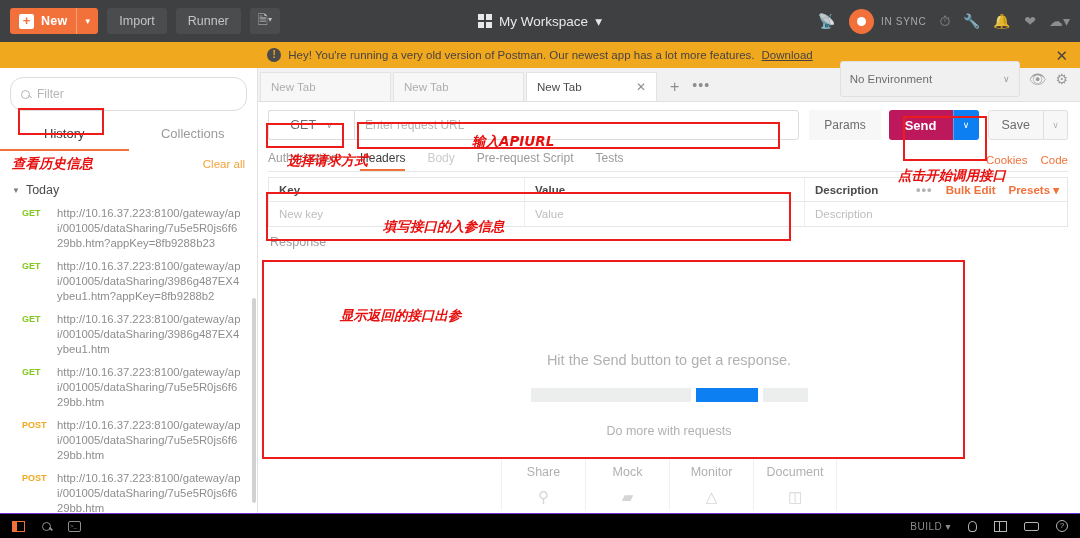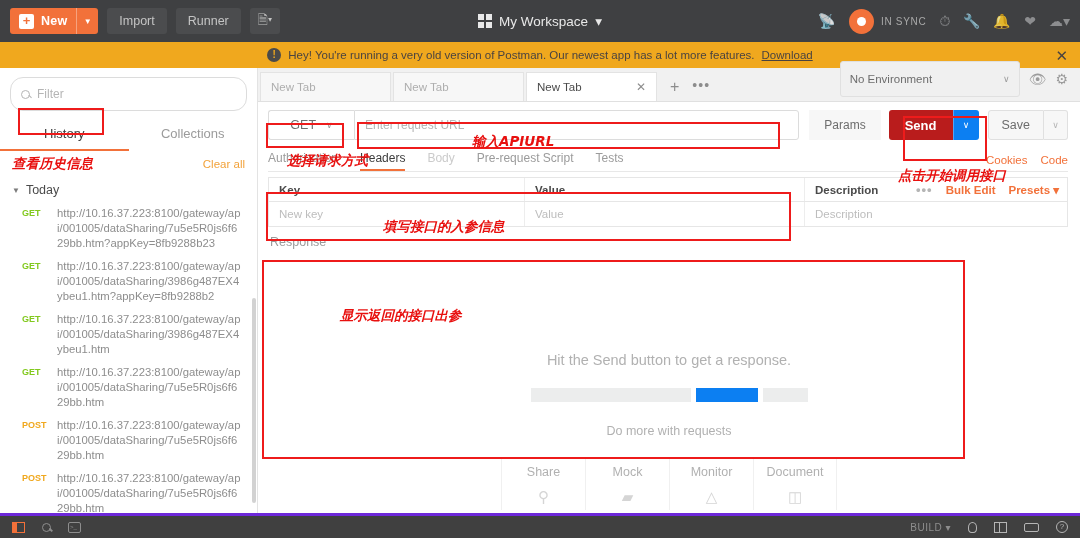--- a/index.html
+++ b/index.html
@@ -150,21 +150,21 @@
   .url-input {
     flex: 1 1 auto; height: 30px; border: 1px solid #dcdcdc; border-radius: 0 3px 3px 0;
     display: flex; align-items: center; padding: 0 10px; color: #b5b5b5; font-size: 12px;
     min-width: 0;
   }
   .params-btn {
     height: 30px; padding: 0 14px; display: flex; align-items: center; color: #6d6d6d;
     font-size: 12px; margin-left: 10px; background: #f7f7f7; border: 1px solid transparent;
   }
   .send-btn {
-    height: 30px; background: #b91c1c; color: #fff; font-size: 13px; font-weight: bold;
+    height: 30px; background: #be185d; color: #fff; font-size: 13px; font-weight: bold;
     display: flex; align-items: center; padding: 0 16px; border-radius: 3px 0 0 3px;
     margin-left: 8px;
   }
   .send-caret {
     height: 30px; background: #0c7ff2; color: #fff; width: 26px; display: flex;
     align-items: center; justify-content: center; font-size: 9px;
     border-left: 1px solid rgba(255,255,255,.3); border-radius: 0 3px 3px 0;
   }
   .save-btn {
     height: 30px; background: #f7f7f7; border: 1px solid #e0e0e0; color: #6d6d6d;
@@ -216,21 +216,21 @@
   .card {
     width: 84px; height: 52px; display: flex; flex-direction: column; align-items: center;
     padding-top: 7px; gap: 9px; border-left: 1px solid #f0f0f0;
   }
   .card:last-child { border-right: 1px solid #f0f0f0; }
   .card .ct { color: #b1b1b1; font-size: 12.5px; }
   .card .ci { color: #d5d5d5; font-size: 15px; }
 
   
   .statusbar {
-    height: 25px; flex: 0 0 25px; border-top: 3px solid #6d28d9; background: #404040;
+    height: 25px; flex: 0 0 25px; border-top: 1px solid #6d28d9; background: #000000;
     display: flex; align-items: center; padding: 0 12px;
   }
   .sb-left { display: flex; align-items: center; gap: 17px; }
   .panel-ico { width: 13px; height: 11px; border: 1.5px solid #f2713a; display: flex; }
   .panel-ico i { width: 4px; background: #f2713a; display: block; border-right: 1.5px solid #f2713a; }
   .s-mag { width: 9px; height: 9px; border: 1.5px solid #8d8d8d; border-radius: 50%; position: relative; }
   .s-mag::after { content:''; position: absolute; width: 4px; height: 1.5px; background: #8d8d8d; transform: rotate(45deg); right: -3px; bottom: 0; }
   .term-ico {
     width: 13px; height: 11px; border: 1.5px solid #8d8d8d; border-radius: 2px;
     font-size: 6px; color: #8d8d8d; display: flex; align-items: center; padding-left: 1px;

